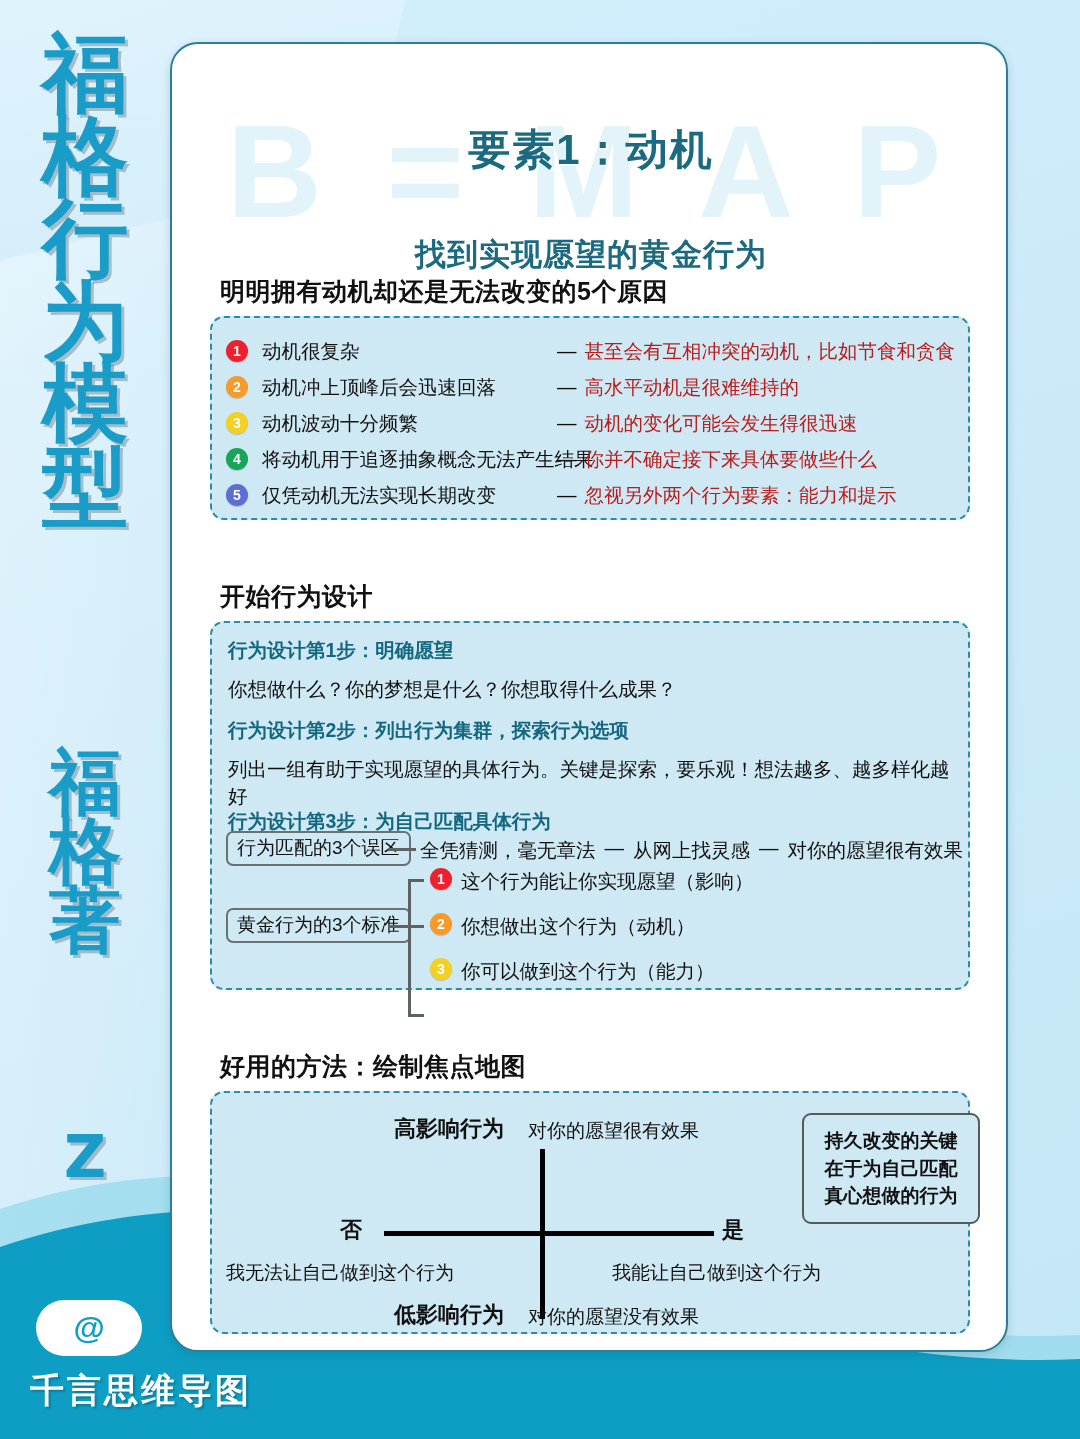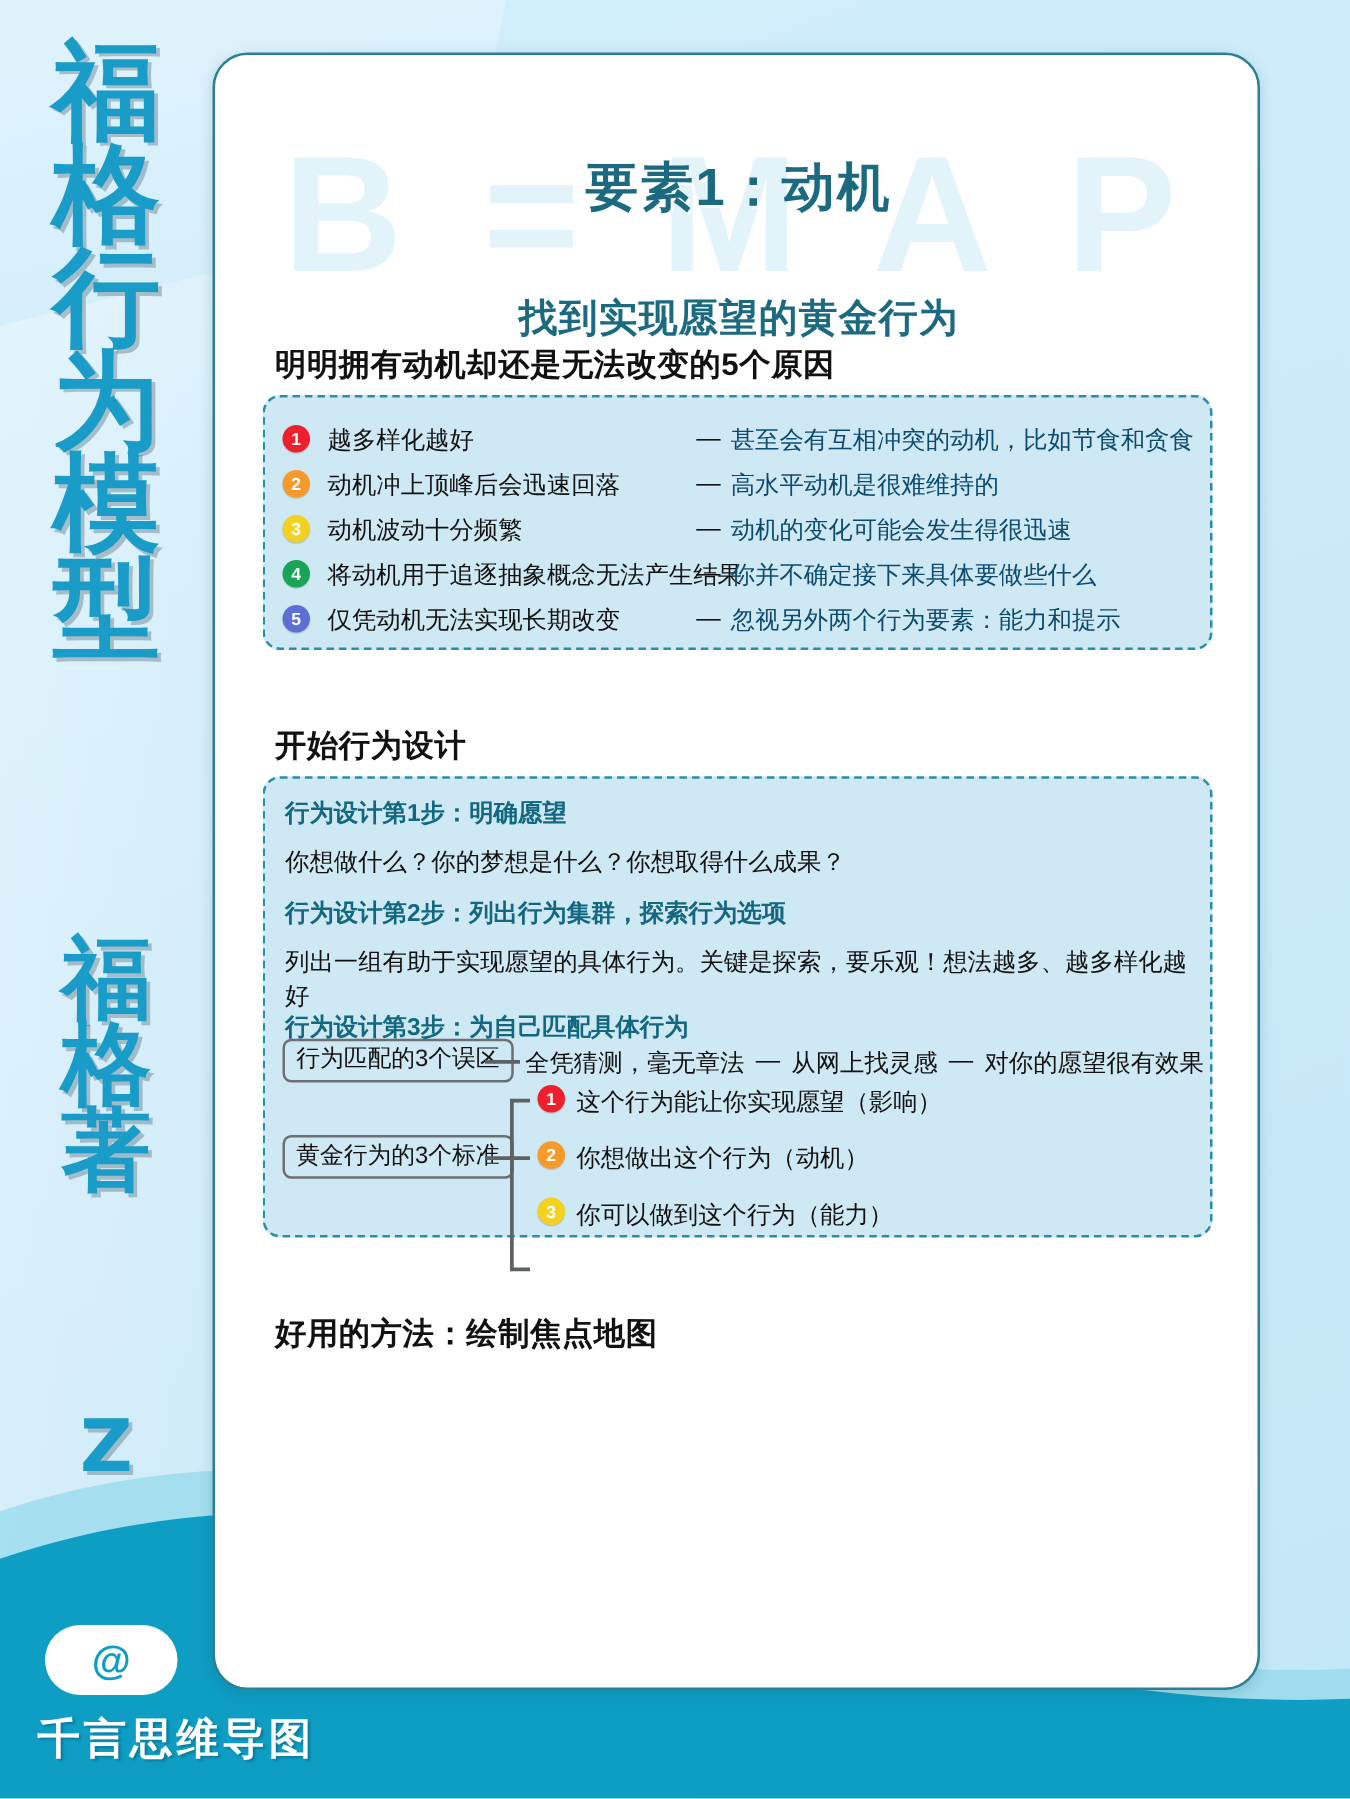--- a/index.html
+++ b/index.html
@@ -114,21 +114,21 @@
     display: inline-flex; align-items: center; justify-content: center;
     color: #fff; font-size: 14px; font-weight: bold; line-height: 1;
     flex: 0 0 auto;
     box-shadow: 0 1px 1px rgba(0,0,0,.18);
   }
   .r-left {
     margin-left: 14px; margin-right: 10px;
     font-size: 19.5px; color: #111; white-space: nowrap;
   }
   .r-dash { font-size: 19.5px; color: #111; margin-right: 8px; }
-  .r-right { font-size: 19.5px; color: #0c4a6e; white-space: nowrap; }
+  .r-right { font-size: 19.5px; color: #b91c1c; white-space: nowrap; }
   .col-left { position: absolute; left: 14px; display: flex; align-items: center; }
   .col-mid  { position: absolute; left: 345px; display: flex; align-items: center; }
 
   
   .step-label {
     position: absolute; left: 16px;
     font-size: 19.5px; font-weight: bold; color: #136880;
   }
   .step-body {
     position: absolute; left: 16px;
@@ -218,21 +218,21 @@
     <div class="watermark">B = M A P</div>
     <div class="hdr-title">要素1：动机</div>
     <div class="hdr-sub">找到实现愿望的黄金行为</div>
 
     <div class="sec-head" style="top:231px">明明拥有动机却还是无法改变的5个原因</div>
     <div class="panel" style="top:272px; height:204px">
       <div id="reasons">
           <div class="reason-row" style="top: 14px;">
             <div class="col-left">
               <span class="badge" style="background: rgb(239, 31, 46);">1</span>
-              <span class="r-left">越多样化越好</span>
+              <span class="r-left">动机很复杂</span>
             </div>
             <div class="col-mid">
               <span class="r-dash">—</span>
               <span class="r-right">甚至会有互相冲突的动机，比如节食和贪食</span>
             </div>
           </div>
           <div class="reason-row" style="top: 50px;">
             <div class="col-left">
               <span class="badge" style="background: rgb(248, 154, 42);">2</span>
               <span class="r-left">动机冲上顶峰后会迅速回落</span>
@@ -310,20 +310,41 @@
             <span>你想做出这个行为（动机）</span>
           </div>
           <div class="branch-row" style="left: 218px; top: 335px;">
             <span class="badge" style="background: rgb(244, 209, 32);">3</span>
             <span>你可以做到这个行为（能力）</span>
           </div>
         </div>
     </div>
 
     <div class="sec-head" style="top:1006px">好用的方法：绘制焦点地图</div>
+    <div class="panel" style="top:1047px; height:243px">
+
+      <div class="axis-v" style="left:328px; top:56px; height:170px"></div>
+      <div class="axis-h" style="left:172px; top:138px; width:330px"></div>
+
+      <div class="fm-strong" style="left:182px; top:21px">高影响行为</div>
+      <div class="fm-label" style="left:316px; top:25px">对你的愿望很有效果</div>
+
+      <div class="fm-strong" style="left:182px; top:207px">低影响行为</div>
+      <div class="fm-label" style="left:316px; top:211px">对你的愿望没有效果</div>
+
+      <div class="fm-strong" style="left:128px; top:122px">否</div>
+      <div class="fm-label" style="left:14px;  top:167px">我无法让自己做到这个行为</div>
+
+      <div class="fm-strong" style="left:510px; top:122px">是</div>
+      <div class="fm-label" style="left:400px; top:167px">我能让自己做到这个行为</div>
+
+      <div class="key-box" style="left:590px; top:20px; width:178px">持久改变的关键
+在于为自己匹配
+真心想做的行为</div>
+    </div>
 
   </div>
 
   <div class="brand-pill">
     <span>@</span>
   </div>
   <div class="brand-name">千言思维导图</div>
 
 </div>
 

